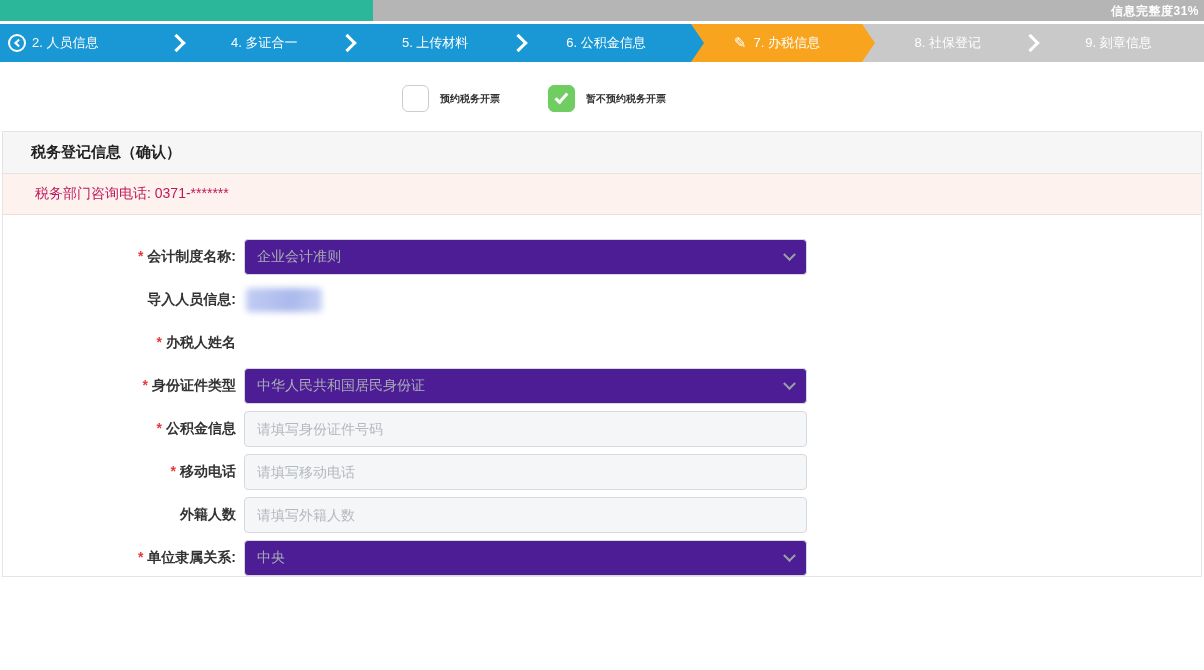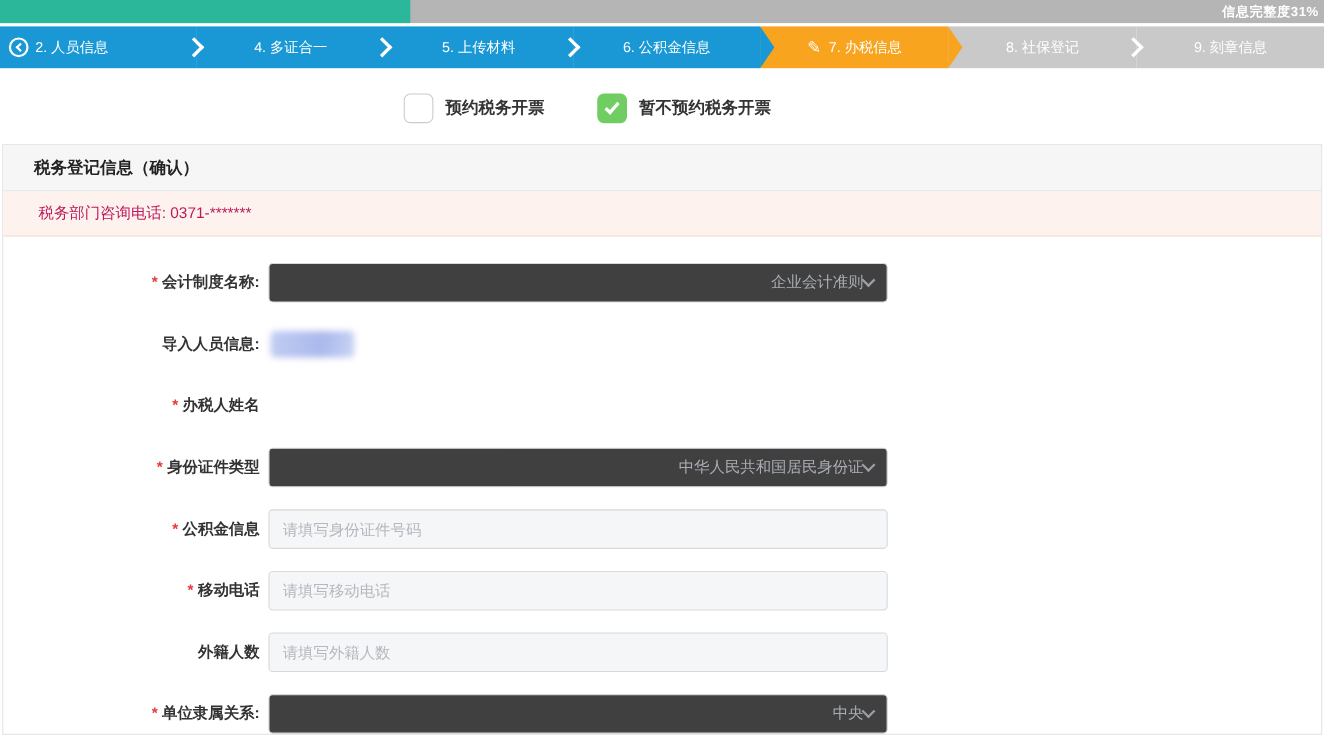--- a/index.html
+++ b/index.html
@@ -34,42 +34,42 @@
   .pencil { font-size:15px; margin-right:7px; font-style:normal; }
 
   
   .invoice-row { display:flex; align-items:center; justify-content:center;
     margin-top:23px; transform:translateX(-68px); height:27px; }
   .cbx { width:27px; height:27px; border:1px solid #c9ccd1; border-radius:6px;
     background:#fff; display:flex; align-items:center; justify-content:center; cursor:pointer; }
   .cbx.checked { background:#6fcd62; border-color:#6fcd62; }
   .cbx .tick { width:7px; height:13px; border-right:3px solid #fff; border-bottom:3px solid #fff;
     transform:rotate(42deg) translate(-1px,-1px); }
-  .cbx-label { font-size:15px; font-weight:bold; color:#333; margin:0 48px 0 11px; }
+  .cbx-label { font-size:10px; font-weight:bold; color:#333; margin:0 48px 0 11px; }
   .cbx-label.last { margin-right:0; }
 
   
   .panel { margin:19px 2px 0; border:1px solid #e4e4e4; background:#fff; }
   .panel-header { background:#f6f6f6; border-bottom:1px solid #e4e4e4;
     padding:11px 28px; font-size:15px; font-weight:bold; color:#222; }
   .notice { background:#fdf2ed; border-bottom:1px solid #f3ddd2;
     padding:11px 32px; font-size:14px; color:#be185d; }
 
   
   .form-area { padding-top:24px; }
-  .row { display:flex; align-items:center; height:36px; margin-bottom:20px; }
+  .row { display:flex; align-items:center; height:36px; margin-bottom:7px; }
   .row:last-child { margin-bottom:0; }
   .row-label { width:233px; text-align:right; font-size:14px; font-weight:bold;
     color:#333; padding-right:0; flex:none; }
   .req-star { color:#e6393c; margin-right:4px; font-weight:bold; }
   .row.opt .req-star { visibility:hidden; }
   .ctrl-wrap { margin-left:8px; }
   .ctrl { width:563px; height:36px; border:1px solid #d6d9de; border-radius:4px;
     font-size:14px; display:flex; align-items:center; padding:0 12px; }
-  .sel { background:#404040; color:#a9adb4; justify-content:flex-end; cursor:pointer; }
+  .sel { background:#4c1d95; color:#a9adb4; justify-content:space-between; cursor:pointer; }
   .chevron-down { width:9px; height:9px; border-right:2px solid #9aa0a6;
     border-bottom:2px solid #9aa0a6; transform:rotate(45deg) translate(-2px,-2px); }
   input.ctrl { background:#f5f6f7; color:#333; outline:none; }
   input.ctrl::placeholder { color:#b4b8bf; opacity:1; }
   .redacted-chip { width:76px; height:24px; margin-left:10px; border-radius:4px;
     background:linear-gradient(100deg,#c3cdf3 0%,#aab9ec 60%,#c9d3f5 100%);
     filter:blur(3px); cursor:pointer; }
 </style>
 </head>
 <body>

